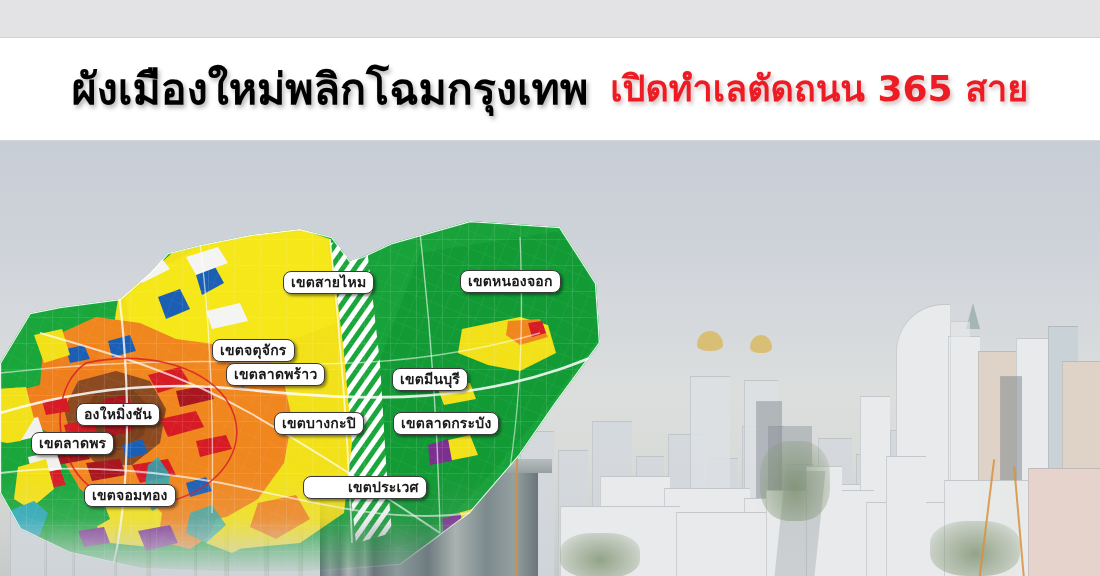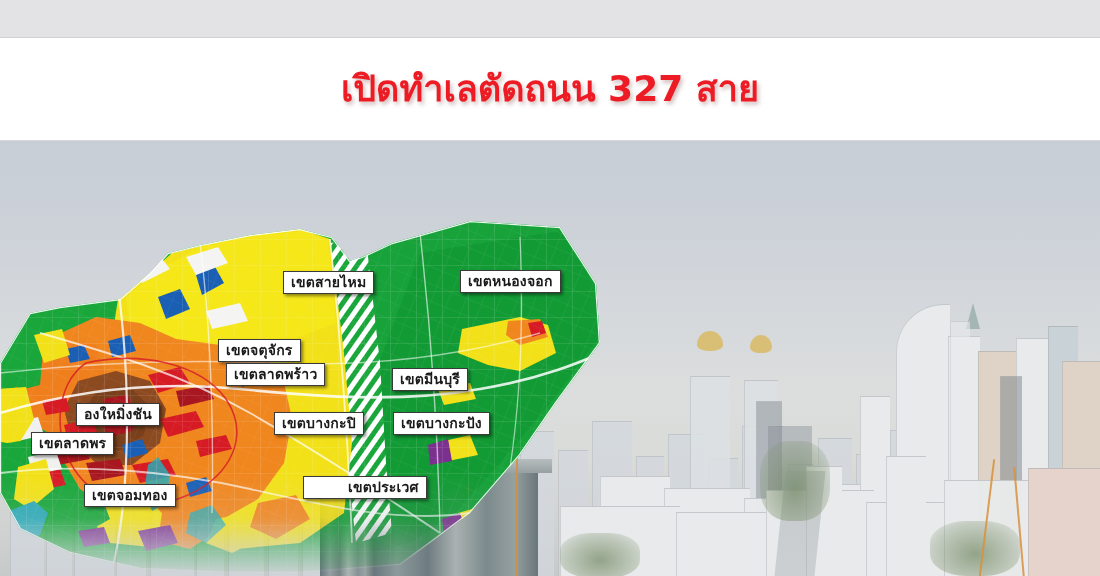--- a/index.html
+++ b/index.html
@@ -145,21 +145,21 @@
 
   
   .dlabel {
     position: absolute;
     background: #ffffff;
     color: #1a1a1a;
     font-size: 14px;
     font-weight: bold;
     padding: 2px 7px 3px 7px;
     border: 1px solid #3a3a3a;
-    border-radius: 0;
+    border-radius: 8px;
     white-space: nowrap;
     line-height: 1.15;
     box-shadow: 2px 2px 3px rgba(0,0,0,0.45);
     letter-spacing: .2px;
   }
 
   
   .fg-tower {
     position: absolute;
     background: linear-gradient(to right, #5d6b72 0%, #8d9a9c 18%, #6e7b80 36%, #a9b2b0 52%, #7c8a8d 70%, #95a0a0 86%, #6a767b 100%);
@@ -179,21 +179,22 @@
   }
 </style>
 </head>
 <body>
 
 <div id="page">
 
   <div class="top-band"></div>
 
   <div class="headline-band">
-    <div class="headline-sub">เปิดทำเลตัดถนน 327 สาย</div>
+    <div class="headline-main">ผังเมืองใหม่พลิกโฉมกรุงเทพ</div>
+    <div class="headline-sub">เปิดทำเลตัดถนน 365 สาย</div>
   </div>
 
   <div class="photo-area">
     <div class="sky"></div>
 
     <div class="bld far win" style="left:10px;  width:34px;  height:150px;"></div>
     <div class="bld far win" style="left:46px;  width:26px;  height:130px;"></div>
     <div class="bld far win" style="left:74px;  width:40px;  height:168px;"></div>
     <div class="bld far win" style="left:116px; width:30px;  height:140px;"></div>
     <div class="bld far win" style="left:150px; width:44px;  height:185px;"></div>
@@ -391,23 +392,23 @@
           <path d="M30,100 L60,94 L120,86 L150,60 L168,40 L200,32 L250,22 L300,16 L332,24 L350,48 L362,44
                    L392,30 L470,8 L560,14 L596,70 L600,130 L556,190 L520,242 L470,300 L430,330 L400,352
                    L300,360 L230,360 L140,356 L70,340 L20,316 L0,280 L0,150 Z" fill="none" stroke="#ffffff" stroke-width="2.4" opacity="0.9"></path>
         </g>
       </svg>
     </div>
   </div>
 
   <div class="dlabel" style="left:283px; top:271px;">เขตสายไหม</div>
   <div class="dlabel" style="left:460px; top:270px;">เขตหนองจอก</div>
-  <div class="dlabel" style="left:218px; top:339px;">เขตจตุจักร</div>
+  <div class="dlabel" style="left:212px; top:339px;">เขตจตุจักร</div>
   <div class="dlabel" style="left:226px; top:363px;">เขตลาดพร้าว</div>
   <div class="dlabel" style="left:392px; top:368px;">เขตมีนบุรี</div>
   <div class="dlabel" style="left:76px;  top:403px;">องใหมิ่งชัน</div>
   <div class="dlabel" style="left:274px; top:412px;">เขตบางกะปิ</div>
-  <div class="dlabel" style="left:393px; top:412px;">เขตบางกะปัง</div>
+  <div class="dlabel" style="left:393px; top:412px;">เขตลาดกระบัง</div>
   <div class="dlabel" style="left:31px;  top:432px;">เขตลาดพร</div>
   <div class="dlabel" style="left:84px;  top:484px;">เขตจอมทอง</div>
   <div class="dlabel" style="left:303px; top:476px;padding-left:44px;">เขตประเวศ</div>
 
 </div>
 
 </body></html>

